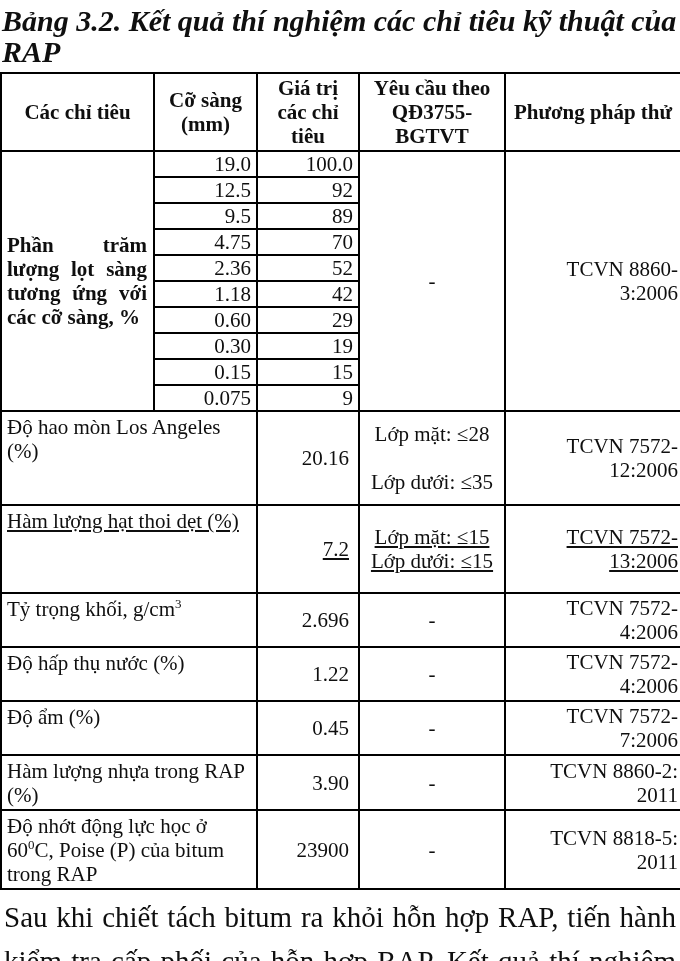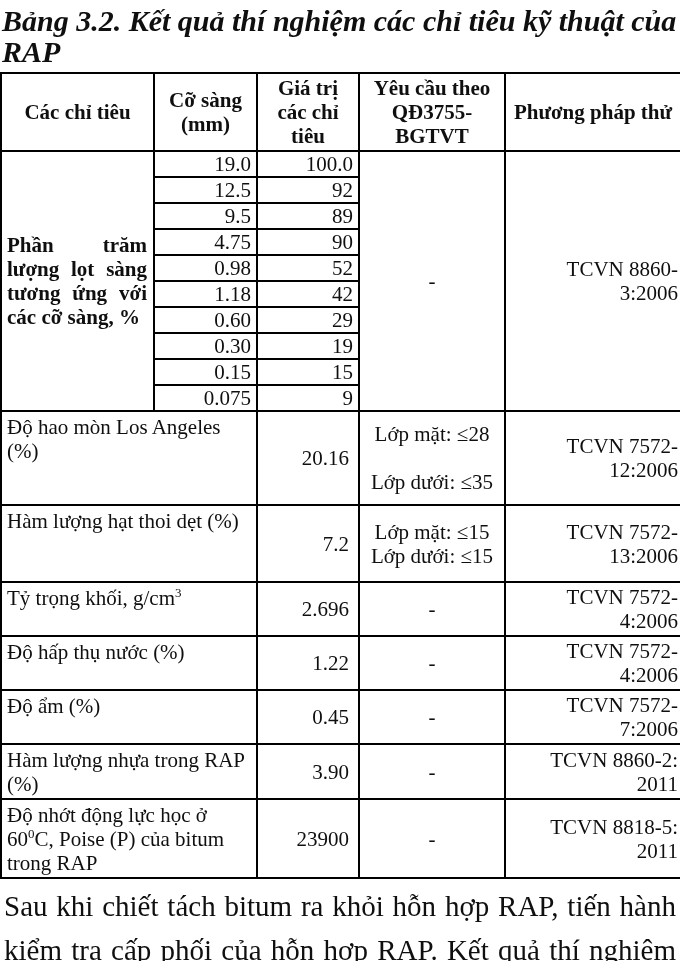--- a/index.html
+++ b/index.html
@@ -77,21 +77,21 @@
   td.method {
     text-align: right;
     vertical-align: middle;
     white-space: pre-line;
     padding: 2px;
     line-height: 26px;
   }
   tr.h-header { height: 78px; }
   tr.h-sieve  { height: 24px; }
   tr.h-la     { height: 94px; }
-  tr.h-thoi   { height: 77px; }
+  tr.h-thoi   { height: 88px; text-decoration: underline; }
   tr.h-tytrong{ height: 50px; margin-top: 41px; }
   tr.h-hapthu { height: 47px; margin-top: 34px; }
   tr.h-doam   { height: 45px; }
   tr.h-nhua   { height: 52px; }
   tr.h-nhot   { height: 79px; }
   sup { font-size: 13px; line-height: 0; }
 
   .closing-paragraph {
     margin-top: 5px;
     padding: 0 4px;
@@ -135,24 +135,24 @@
   <tr class="h-sieve">
     <td class="sieve-num">12.5</td>
     <td class="sieve-num">92</td>
   </tr>
   <tr class="h-sieve">
     <td class="sieve-num">9.5</td>
     <td class="sieve-num">89</td>
   </tr>
   <tr class="h-sieve">
     <td class="sieve-num">4.75</td>
-    <td class="sieve-num">90</td>
-  </tr>
-  <tr class="h-sieve">
-    <td class="sieve-num">0.98</td>
+    <td class="sieve-num">70</td>
+  </tr>
+  <tr class="h-sieve">
+    <td class="sieve-num">2.36</td>
     <td class="sieve-num">52</td>
   </tr>
   <tr class="h-sieve">
     <td class="sieve-num">1.18</td>
     <td class="sieve-num">42</td>
   </tr>
   <tr class="h-sieve">
     <td class="sieve-num">0.60</td>
     <td class="sieve-num">29</td>
   </tr>

